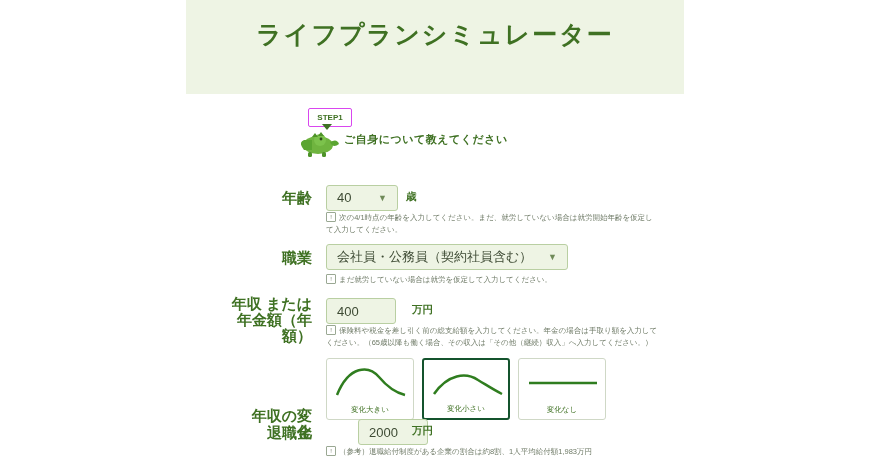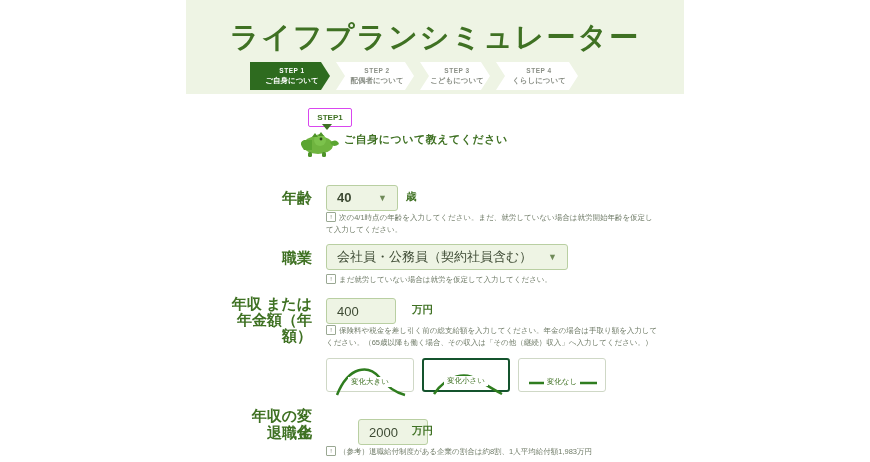--- a/index.html
+++ b/index.html
@@ -27,21 +27,21 @@
     width: 498px;
     height: 94px;
     background: #eef4e4;
   }
   .app-title {
     position: absolute;
     left: 0;
     top: 18px;
     width: 498px;
     text-align: center;
-    font-size: 29px;
+    font-size: 25px;
     font-weight: bold;
     letter-spacing: 2px;
     color: #3f7123;
   }
   
   .steps {
     position: absolute;
     left: 250px;
     top: 62px;
     display: flex;
@@ -188,21 +188,21 @@
   
   .cards {
     position: absolute;
     left: 326px;
     top: 358px;
     display: flex;
     gap: 8px;
   }
   .card {
     width: 88px;
-    height: 34px;
+    height: 62px;
     box-sizing: border-box;
     background: #ffffff;
     border: 1px solid #cfd8c6;
     border-radius: 3px;
     position: relative;
     display: flex;
     align-items: flex-end;
     justify-content: center;
     padding-bottom: 4px;
   }
@@ -225,59 +225,41 @@
 </style>
 </head>
 <body>
 
 <div class="page">
 
   <div class="header-band">
     <div class="app-title">ライフプランシミュレーター</div>
   </div>
 
-  <div class="steps">
-    <div class="step active step-w1">
-      <span class="num">STEP 1</span>
-      <span class="label">ご自身について</span>
-    </div>
-    <div class="step step-w2">
-      <span class="num">STEP 2</span>
-      <span class="label">配偶者について</span>
-    </div>
-    <div class="step step-w3">
-      <span class="num">STEP 3</span>
-      <span class="label">こどもについて</span>
-    </div>
-    <div class="step step-w4">
-      <span class="num">STEP 4</span>
-      <span class="label">くらしについて</span>
-    </div>
-  </div>
 
   <div class="step-badge">STEP1</div>
   <div class="badge-tail"></div>
 
   <div class="mascot">
     <svg width="42" height="30" viewBox="0 0 42 30">
       <ellipse cx="20" cy="17" rx="15" ry="9" fill="#6fb43f"></ellipse>
       <path d="M4 19 Q1 14 6 12 L14 12 L14 22 L6 22 Z" fill="#5aa531"></path>
       <circle cx="22" cy="12" r="6" fill="#7cc24c"></circle>
       <circle cx="23" cy="11" r="1.4" fill="#2d4a1b"></circle>
       <path d="M32 14 q7 -4 9 2 q-6 5 -9 -2 Z" fill="#5aa531"></path>
       <path d="M14 9 l3 -4 l3 4 Z" fill="#4e9329"></path>
       <path d="M20 8 l3 -4 l3 4 Z" fill="#4e9329"></path>
       <rect x="10" y="24" width="4" height="5" rx="1.5" fill="#4e9329"></rect>
       <rect x="24" y="24" width="4" height="5" rx="1.5" fill="#4e9329"></rect>
     </svg>
   </div>
   <div class="section-title">ご自身について教えてください</div>
 
   <div class="row-label" style="left:250px; top:190px; width:62px;">年齢</div>
-  <div class="field-select" style="left:326px; top:185px; width:72px;font-weight:bold;">
+  <div class="field-select" style="left:326px; top:185px; width:72px;">
     <span>40</span>
     <span class="chev">▼</span>
   </div>
   <div class="unit" style="left:406px; top:190px;">歳</div>
   <div class="note" style="left:326px; top:212px; width:334px;">
     <span class="mark">!</span><span>次の4/1時点の年齢を入力してください。まだ、就労していない場合は就労開始年齢を仮定して入力してください。</span>
   </div>
 
   <div class="row-label" style="left:250px; top:250px; width:62px;">職業</div>
   <div class="field-select" style="left:326px; top:244px; width:242px;">

